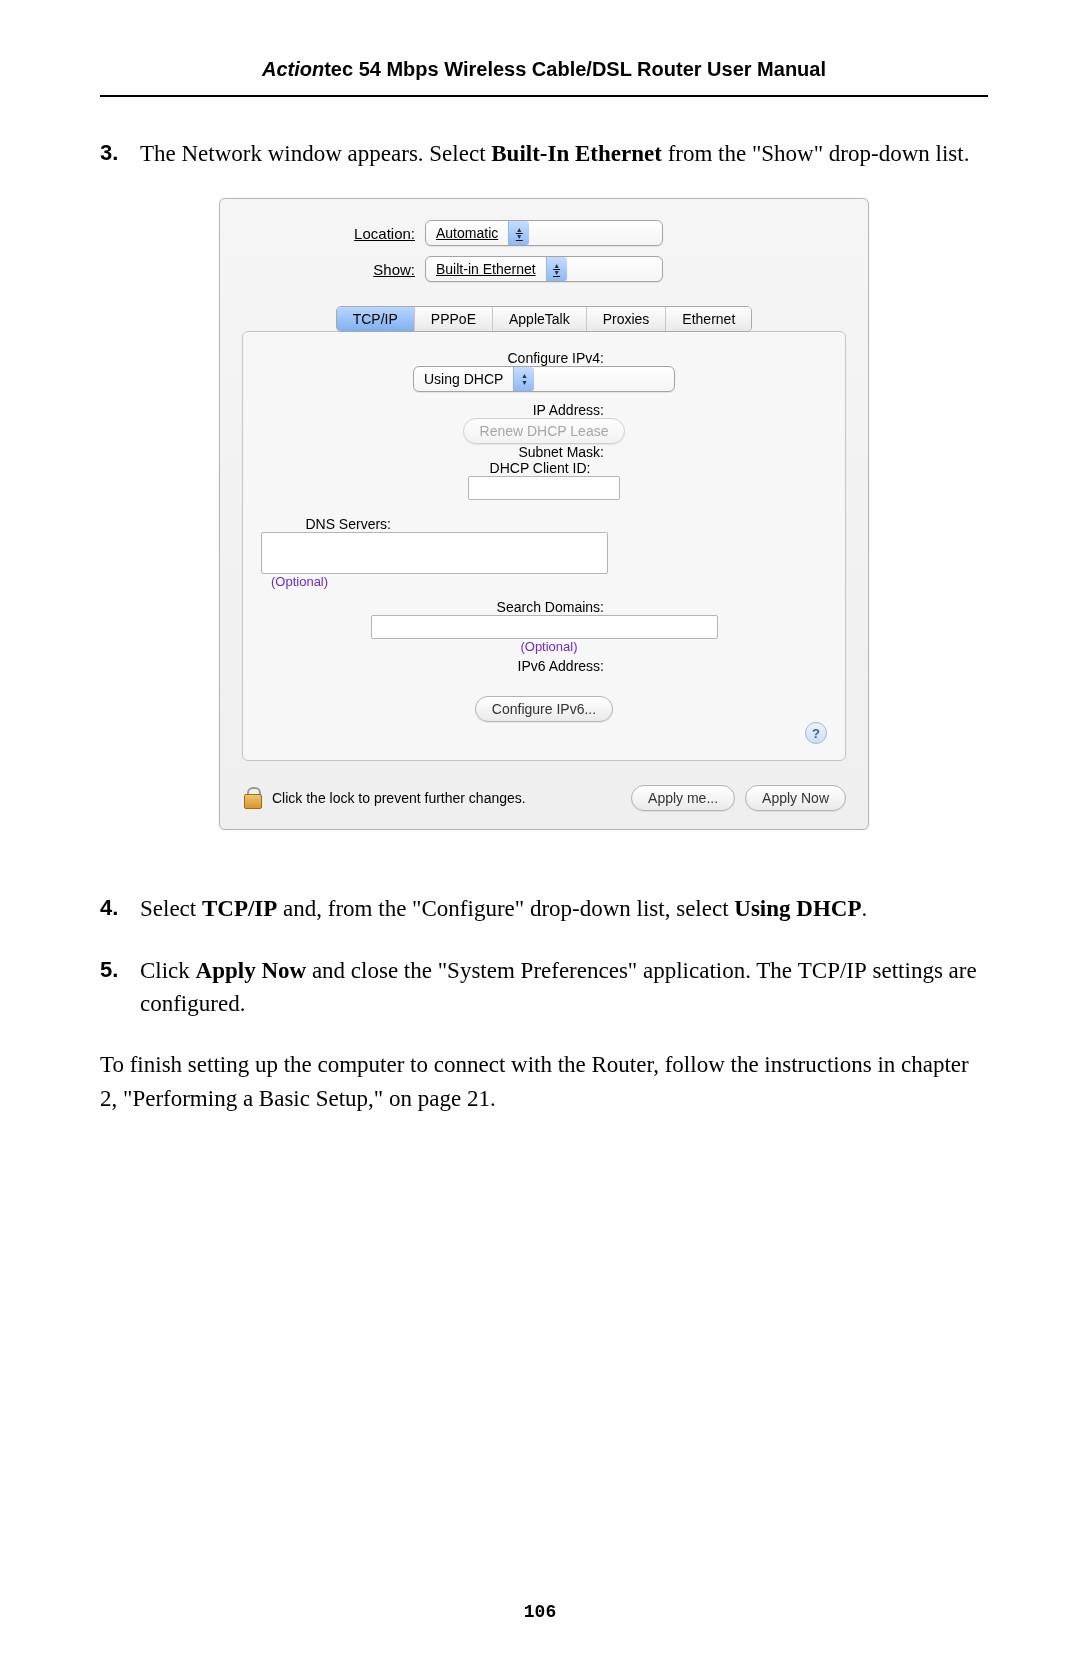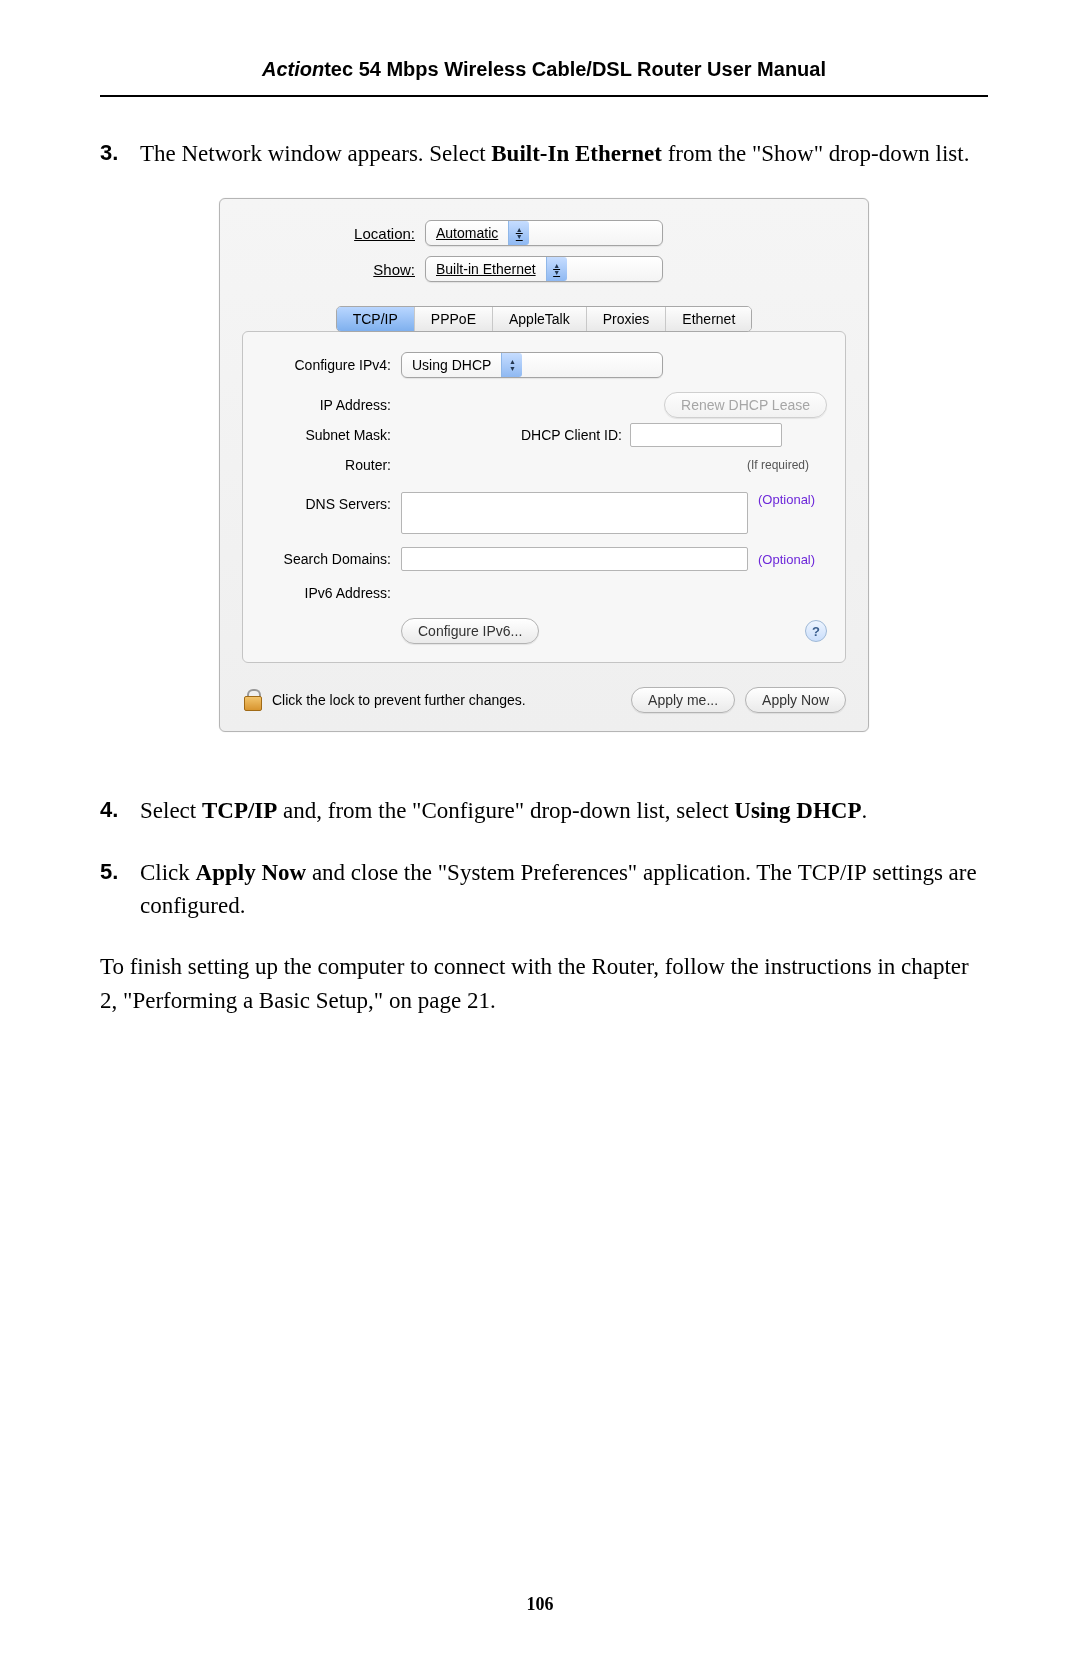--- a/index.html
+++ b/index.html
@@ -49,24 +49,24 @@
   }
   .bold { font-weight: bold; }
   .para {
     font-size: 23px;
     line-height: 1.45;
     font-family: "Minion Pro", Georgia, serif;
     margin-top: 12px;
   }
   .page-num {
     position: absolute;
-    bottom: 52px;
+    bottom: 45px;
     width: 100%;
     text-align: center;
-    font-family: Liberation Serif, serif;
+    font-family: Liberation Mono, monospace;
     font-weight: bold;
     font-size: 18px;
     left: 0;
   }
 
   
   .macwin {
     width: 648px;
     margin: 22px auto 62px auto;
     border: 1px solid #b5b5b5;
@@ -189,20 +189,21 @@
     border: 1px solid #c4c4c4;
     border-radius: 6px;
     background: #f7f7f7;
     padding: 18px 18px 16px 18px;
   }
   .prow {
     display: flex;
     align-items: center;
     min-height: 30px;
     font-size: 14px;
+    flex-direction: column;
   }
   .prow .plbl {
     width: 130px;
     text-align: right;
     padding-right: 10px;
   }
   .reqnote {
     font-size: 12px;
     color: #555;
     margin-left: auto;
@@ -358,24 +359,20 @@
         <div class="aqua-btn disabled">Renew DHCP Lease</div>
       </div>
 
       <div class="prow">
         <div class="plbl">Subnet Mask:</div>
         <div style="width:120px"></div>
         <div style="font-size:14px; margin-right:8px">DHCP Client ID:</div>
         <div class="textfield" style="width:150px"></div>
       </div>
 
-      <div class="prow">
-        <div class="plbl">Router:</div>
-        <div class="reqnote">(If required)</div>
-      </div>
 
       <div class="prow" style="align-items:flex-start; margin-top:12px">
         <div class="plbl" style="padding-top:4px">DNS Servers:</div>
         <div class="textarea" style="width:345px; height:40px"></div>
         <div class="opt">(Optional)</div>
       </div>
 
       <div class="prow" style="margin-top:10px">
         <div class="plbl">Search Domains:</div>
         <div class="textfield" style="width:345px"></div>

